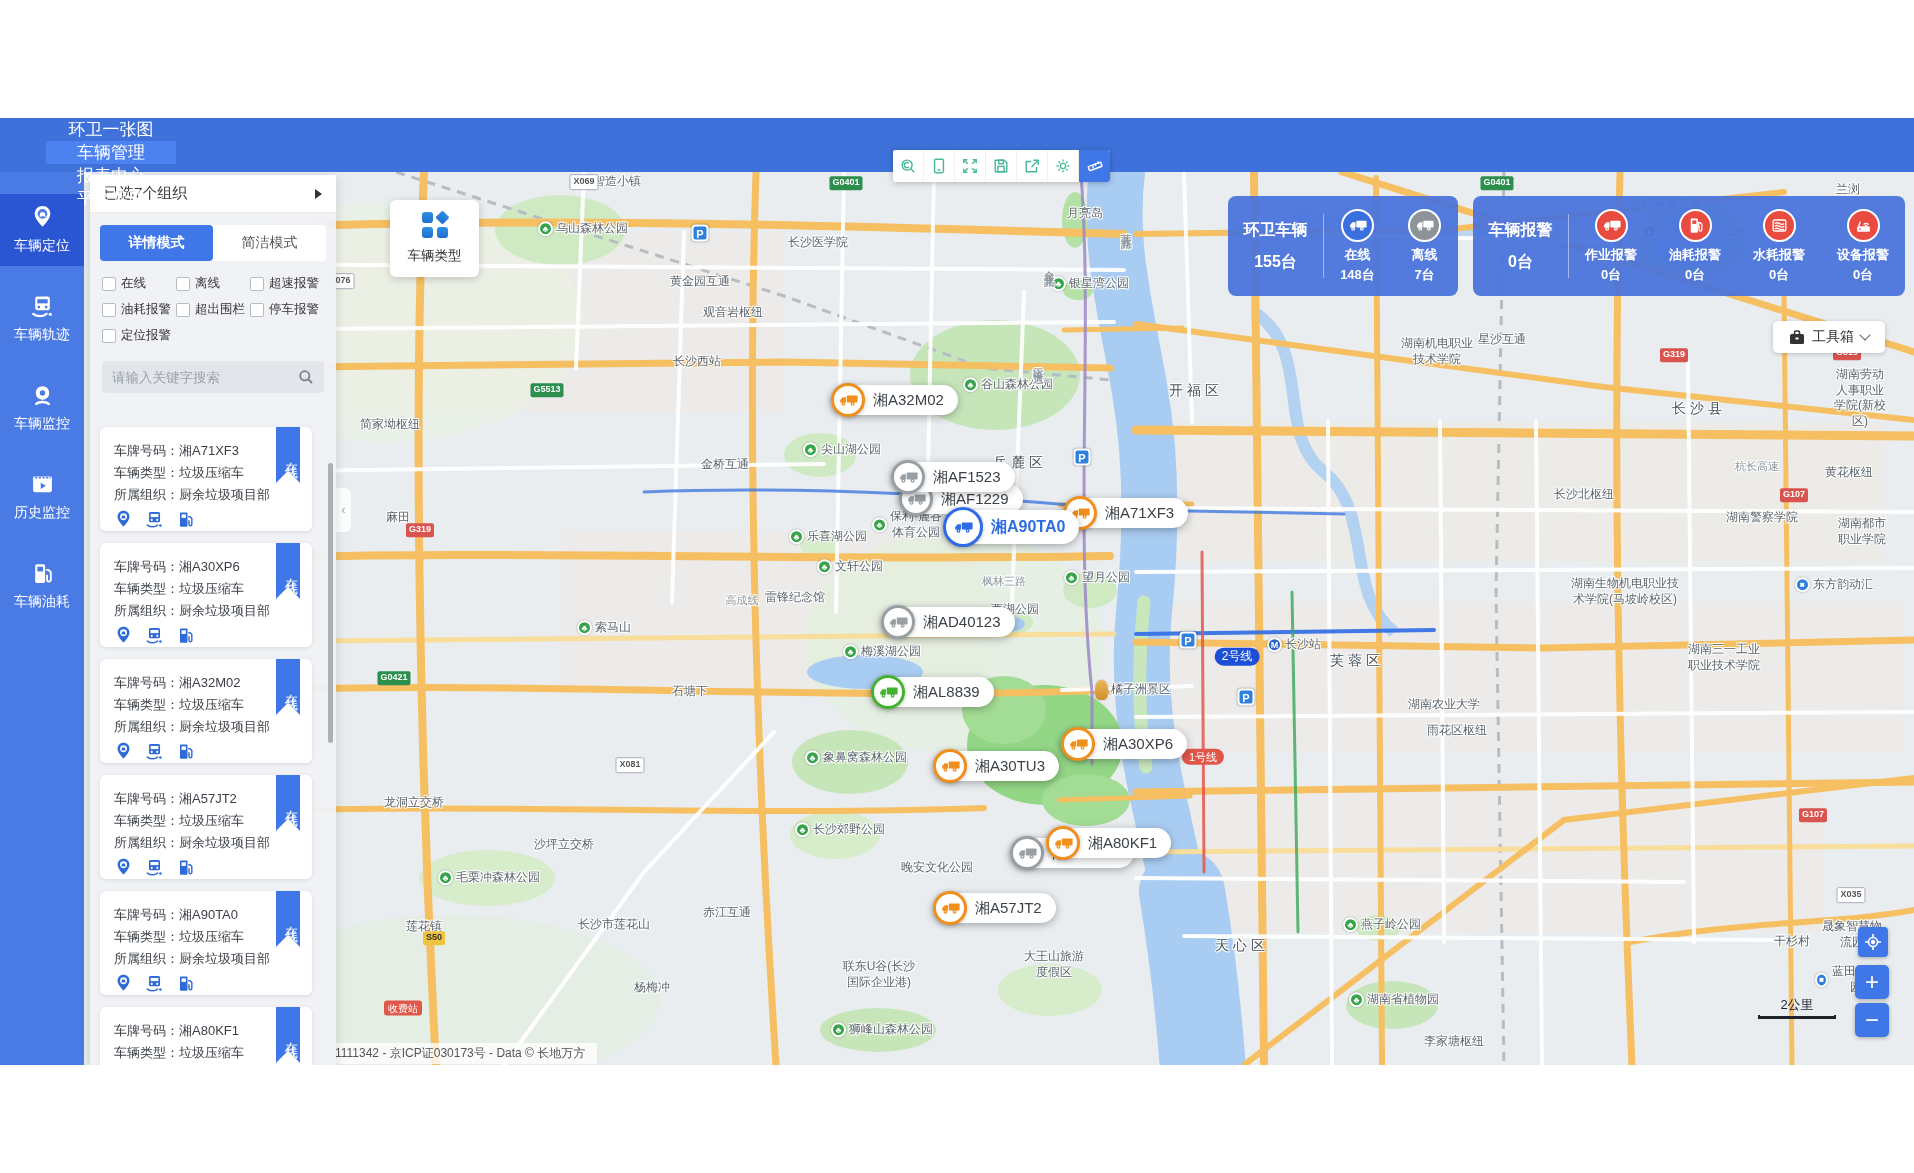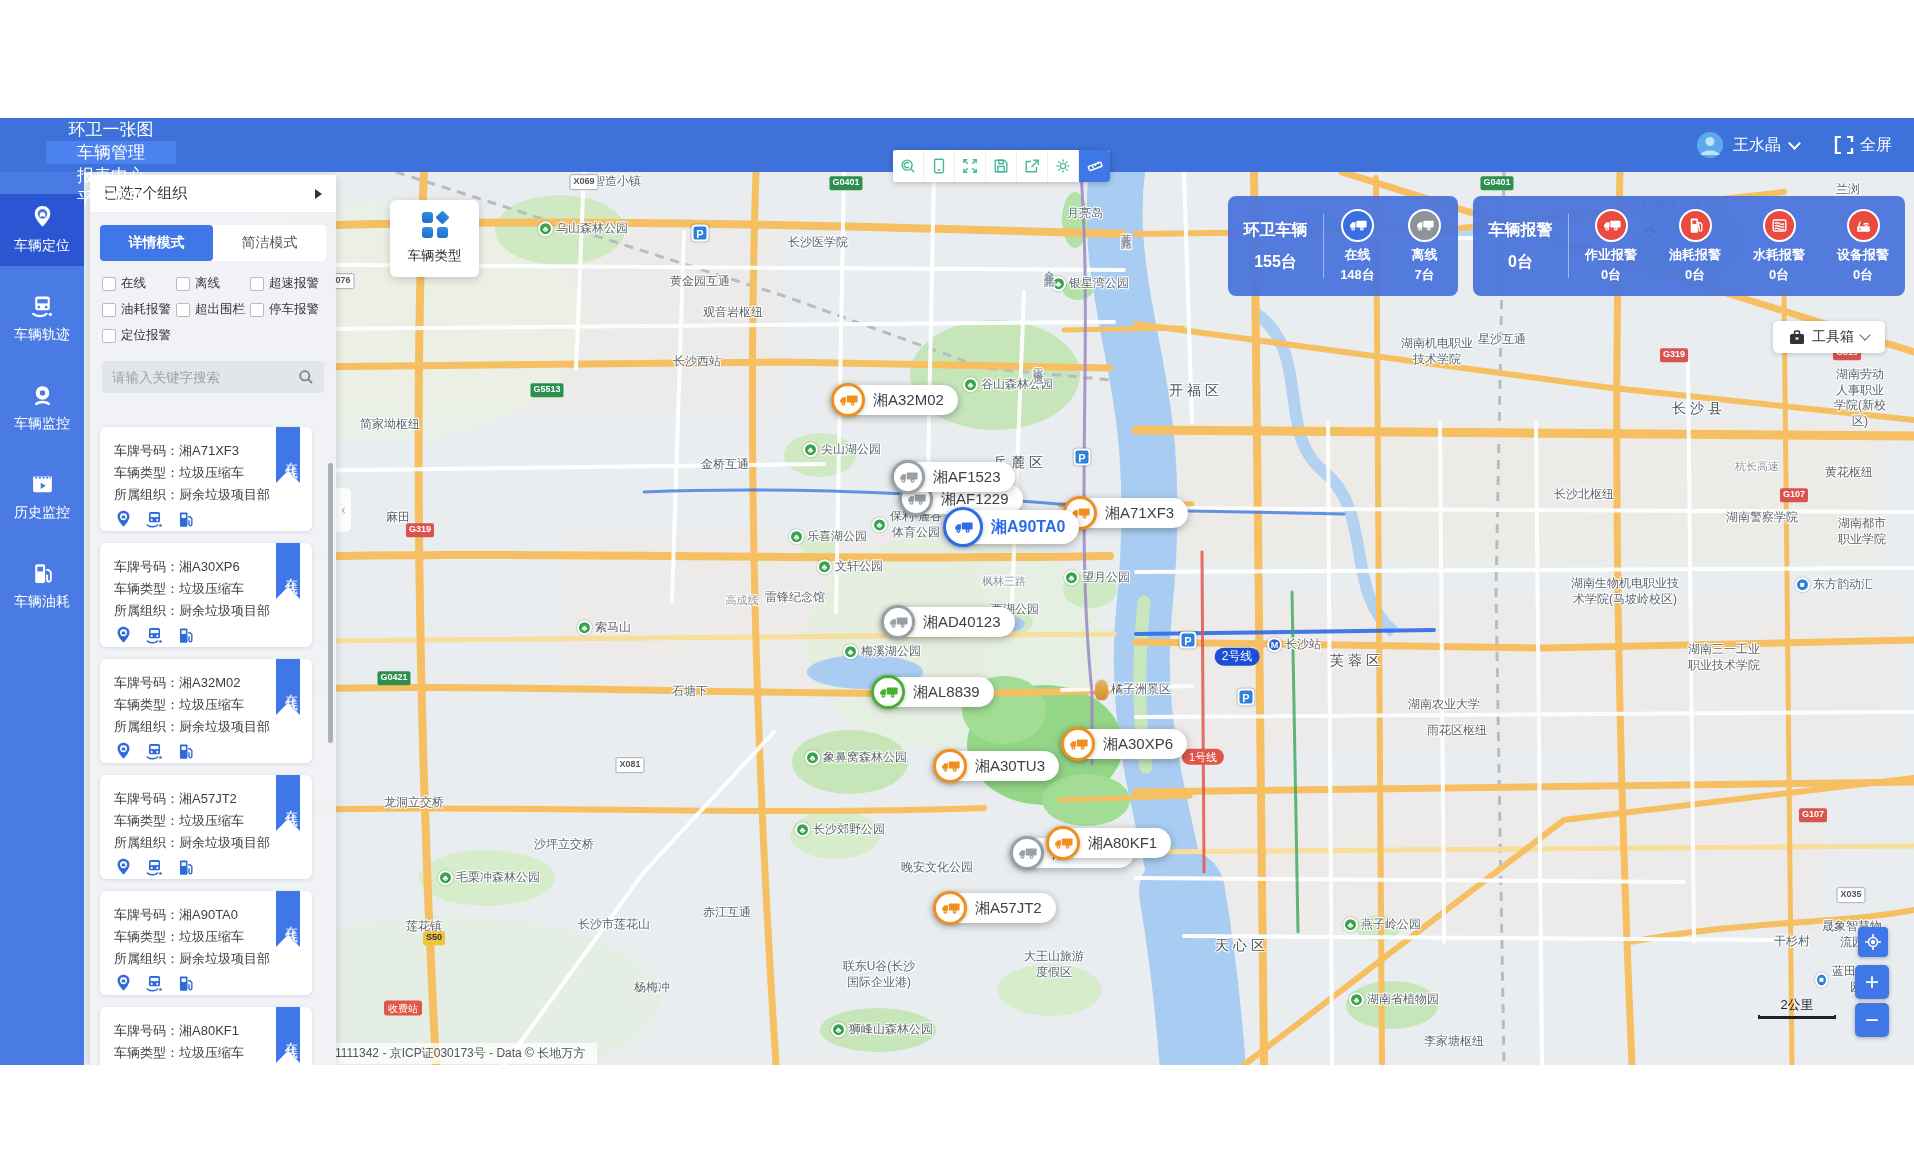--- a/index.html
+++ b/index.html
@@ -720,38 +720,20 @@
       </div>
   </div>
 
   <div class="nav">
     <div class="nav-tabs">
       <div class="nav-tab">环卫一张图</div>
       <div class="nav-tab active">车辆管理</div>
       <div class="nav-tab">报表中心</div>
       <div class="nav-tab">平台管理</div>
     </div>
-    <div class="nav-right">
-      <span class="avatar">
-        <svg viewBox="0 0 28 28">
-            <circle cx="14" cy="14" r="13" fill="#5ea9ec"></circle>
-            <circle cx="14" cy="10.5" r="4.5" fill="#bfe2fb"></circle>
-            <path d="M4.5 24c1.5-6 17.5-6 19 0z" fill="#bfe2fb"></path>
-          </svg>
-      </span>
-      <span>王水晶</span>
-      <span class="chev"></span>
-      <span class="fs-group">
-        <svg width="20" height="20" viewBox="0 0 20 20" stroke="#fff" stroke-width="2.2" fill="none">
-          <path d="M2 7V2h5M13 2h5v5M18 13v5h-5M7 18H2v-13" stroke-dasharray="0"></path>
-            <path d="M2 7 V2 H7 M13 2 H18 V7 M18 13 V18 H13 M7 18 H2 V13"></path>
-        </svg>
-        <span>全屏</span>
-      </span>
-    </div>
   </div>
 
   <div class="rail">
     <div class="rail-item active">
       <svg viewBox="0 0 24 24">
           <path d="M12 1C7.6 1 4.5 4.3 4.5 8.4c0 5.4 7.5 12.4 7.5 12.4s7.5-7 7.5-12.4C19.5 4.3 16.4 1 12 1z" fill="#fff"></path>
           <circle cx="12" cy="8.5" r="4.6" fill="#4a7be4"></circle>
           <path d="M9.3 9.6l.7-2.2c.1-.3.4-.5.7-.5h2.6c.3 0 .6.2.7.5l.7 2.2v2h-1v-.7h-3.4v.7h-1z" fill="#fff"></path>
         </svg>
       <span class="rail-label">车辆定位</span>

